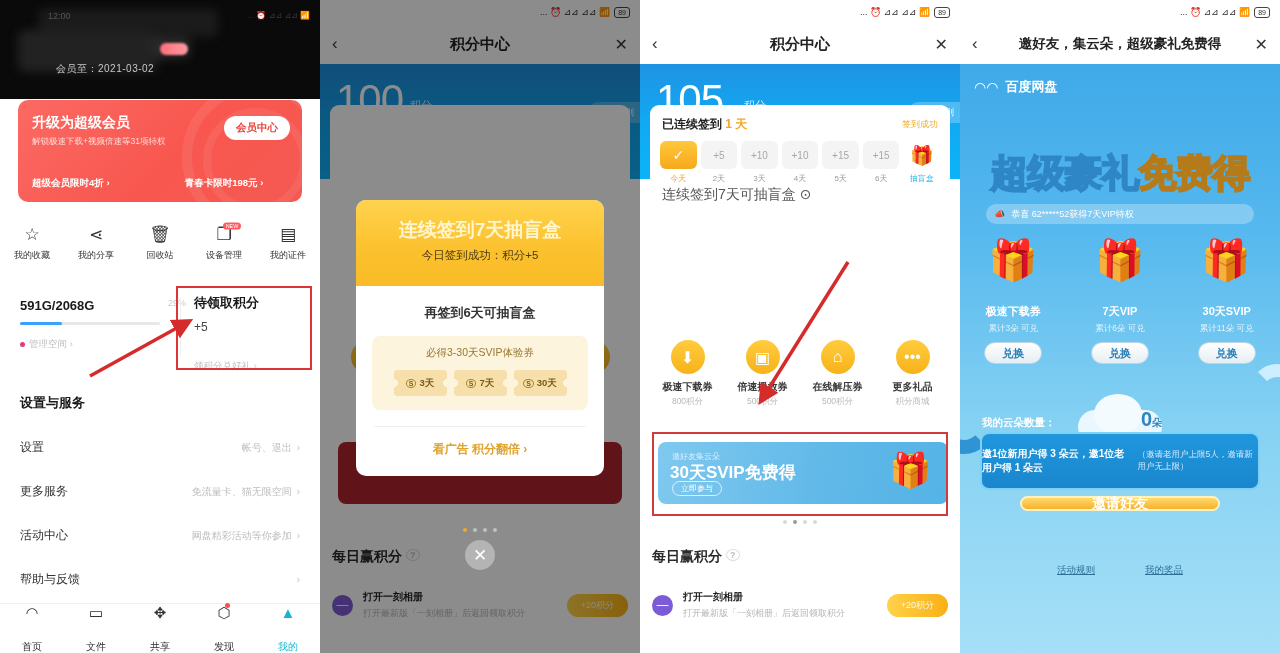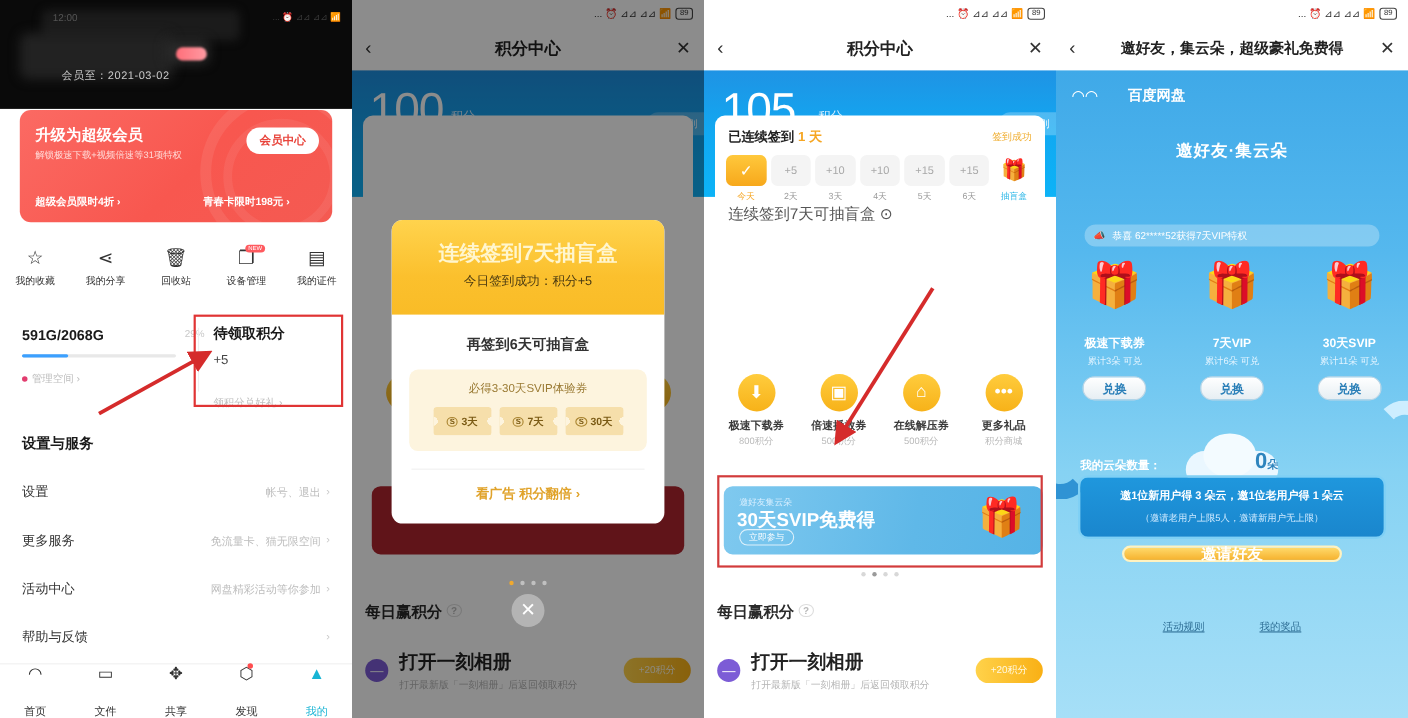--- a/index.html
+++ b/index.html
@@ -139,21 +139,21 @@
   .pc-dots i.on{ background:#9a9a9a;}
 
   .pc-daily { position:absolute; left:0; right:0; top:548px; }
   .pc-dtitle{ position:absolute; left:12px; top:0; font-size:14px; font-weight:bold; color:#2b2b2b;}
   .pc-dq { font-size:9px; color:#bbb; border:1px solid #ddd; border-radius:50%; padding:0 3px; margin-left:4px;
            position:relative; top:-3px;}
   .pc-ditem{ position:absolute; left:12px; right:12px; top:42px; display:flex; align-items:center;}
   .pc-dic { width:21px; height:21px; border-radius:50%; background:#7c5cd6; color:#fff; font-size:12px;
             display:flex; align-items:center; justify-content:center;}
   .pc-dtxt{ margin-left:10px;}
-  .pc-dtxt .t{ font-size:17px; font-weight:bold; color:#222;}
+  .pc-dtxt .t{ font-size:10px; font-weight:bold; color:#222;}
   .pc-dtxt .s{ font-size:9px; color:#b5b5b5; margin-top:3px;}
   .pc-dbtn{ margin-left:auto; background:linear-gradient(90deg,#ffd24a,#f9b015); color:#fff8e0;
             font-size:9px; padding:5px 14px; border-radius:12px;}
 
   
   .p2-dim { position:absolute; left:0; top:0; right:0; bottom:0; background:rgba(0,0,0,.45); }
   .p2-modal{ position:absolute; left:36px; right:36px; top:200px; background:#fff; border-radius:10px; overflow:hidden;}
   .p2-mhead{ height:86px; background:linear-gradient(180deg,#ffd34d 0%,#fbc02d 60%,#f9bc27 100%); position:relative;}
   .p2-mh1 { position:absolute; left:0; right:0; top:17px; text-align:center; font-size:19px; font-weight:bold;
             color:#fff6cf;}
@@ -177,21 +177,21 @@
   .p2-cdots i{ width:4px;height:4px;border-radius:50%;background:rgba(255,255,255,.45); display:block;}
   .p2-cdots i.on{ background:#f0a92e;}
 
   .p3-arrow{ position:absolute; left:90px; top:258px; width:130px; height:150px; pointer-events:none;}
 
   
   .p4-body{ position:absolute; left:0; right:0; top:64px; bottom:0;
             background:linear-gradient(180deg,#3fa9e8 0%,#55b8ee 28%,#86d2f3 62%,#a6dff7 100%); overflow:hidden;}
   .p4-logo{ position:absolute; left:14px; top:14px; display:flex; align-items:center; gap:7px; color:#fff;}
   .p4-logo .g{ font-size:14px;}
-  .p4-logo .t{ font-size:13px; font-weight:bold;margin-left:20px;}
+  .p4-logo .t{ font-size:13px; font-weight:bold;}
   .p4-sub{ position:absolute; left:0; right:0; top:64px; text-align:center; font-size:15px; color:#fff; font-weight:bold;
            letter-spacing:1px;}
   .p4-big{ position:absolute; left:0; right:0; top:88px; text-align:center; font-size:38px; font-weight:bold;
            line-height:42px; letter-spacing:-1px;}
   .p4-big .w{ color:#fff; -webkit-text-stroke:2px #2f86c6;}
   .p4-big .y{ color:#ffe14d; -webkit-text-stroke:2px #b57a1a;}
   .p4-marq{ position:absolute; left:26px; right:26px; top:140px; height:20px; border-radius:10px;
             background:rgba(255,255,255,.28); display:flex; align-items:center; padding:0 8px; gap:6px;}
   .p4-marq .g{ font-size:9px; color:#fff;}
   .p4-marq .t{ font-size:9px; color:#fff;}
@@ -208,21 +208,21 @@
                    border:1px solid #bcd6e6;}
   .p4-cloudlbl{ position:absolute; left:22px; top:352px; font-size:10.5px; color:#fff; font-weight:bold;}
   .p4-cloud{ position:absolute; left:50%; transform:translateX(-50%); top:330px; width:84px; height:50px;}
   .p4-cloud .c1{ position:absolute; left:0; bottom:0; width:84px; height:34px; border-radius:17px; background:#eaf7ff;}
   .p4-cloud .c2{ position:absolute; left:16px; top:0; width:48px; height:40px; border-radius:50%; background:#f3fbff;}
   .p4-cloud .n { position:absolute; left:0; right:0; top:14px; text-align:right; font-size:20px;
                  font-weight:bold; color:#2e84bd;}
   .p4-cloud .n span{ font-size:10px;}
   .p4-infobox{ position:absolute; left:20px; right:20px; top:368px; height:58px; border-radius:9px;
                background:linear-gradient(180deg,#1f97dd,#1a86cd); border:2px solid #7fd0f5;
-               display:flex; flex-direction:column; align-items:center; justify-content:center; gap:8px;}
+               display:flex; flex-direction:row; align-items:center; justify-content:center; gap:8px;}
   .p4-infobox .l1{ font-size:10px; color:#fff; font-weight:bold;}
   .p4-infobox .l2{ font-size:8.5px; color:#cfeaff;}
   .p4-invite{ position:absolute; left:60px; right:60px; top:432px; height:15px; border-radius:15px;
               background:linear-gradient(180deg,#ffd96a,#f6b22e); border:2px solid #fff2c0;
               color:#fff; font-size:14px; font-weight:bold;
               display:flex; align-items:center; justify-content:center;}
   .p4-foot{ position:absolute; left:0; right:0; top:500px; display:flex; justify-content:center; gap:50px;}
   .p4-foot a{ font-size:9.5px; color:#2f6f96; text-decoration:underline;}
   .p4-deco1{ position:absolute; left:-26px; top:330px; width:60px; height:60px; border-radius:50%;
              border:14px solid #2f93d4; border-right-color:transparent; border-top-color:transparent;}
@@ -580,21 +580,23 @@
     </div>
 
     <div class="p4-body">
       <div class="p4-deco1"></div>
       <div class="p4-deco2"></div>
 
       <div class="p4-logo">
         <span class="g">◠◠</span>
         <span class="t">百度网盘</span>
       </div>
-      <div class="p4-sub">邀好友·集云朵</div>
+      <div class="p4-big">
+        <span class="w">超级豪礼</span><span class="y">免费得</span>
+      </div>
       <div class="p4-marq">
         <span class="g">📣</span>
         <span class="t">恭喜 62*****52获得7天VIP特权</span>
       </div>
 
       <div class="p4-gifts">
         <div class="cell">
             <span class="gl">🎁</span>
           </div>
         <div class="cell">

